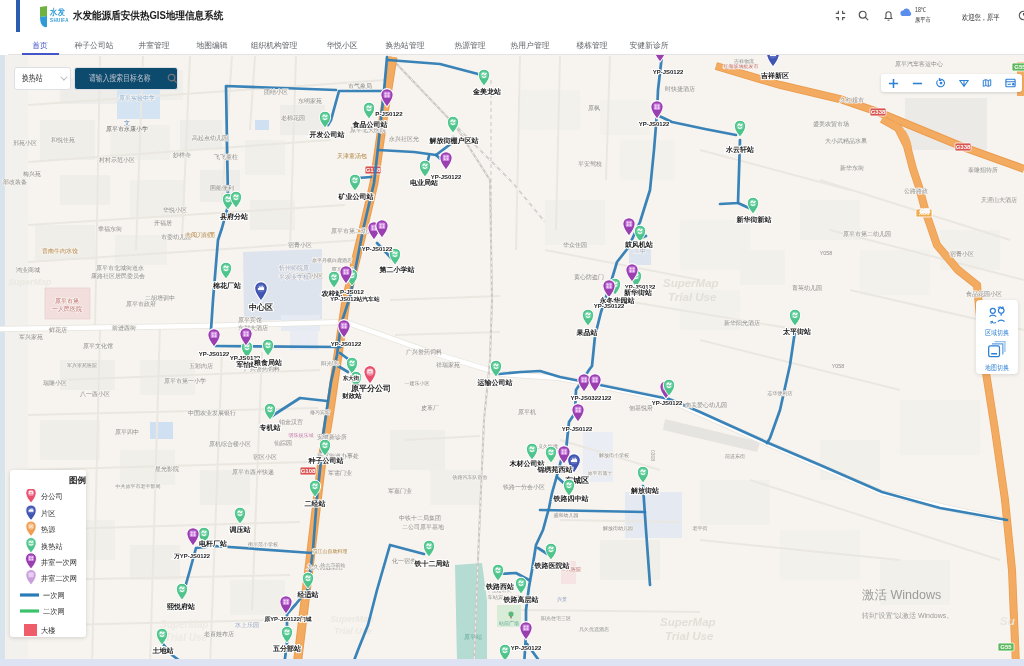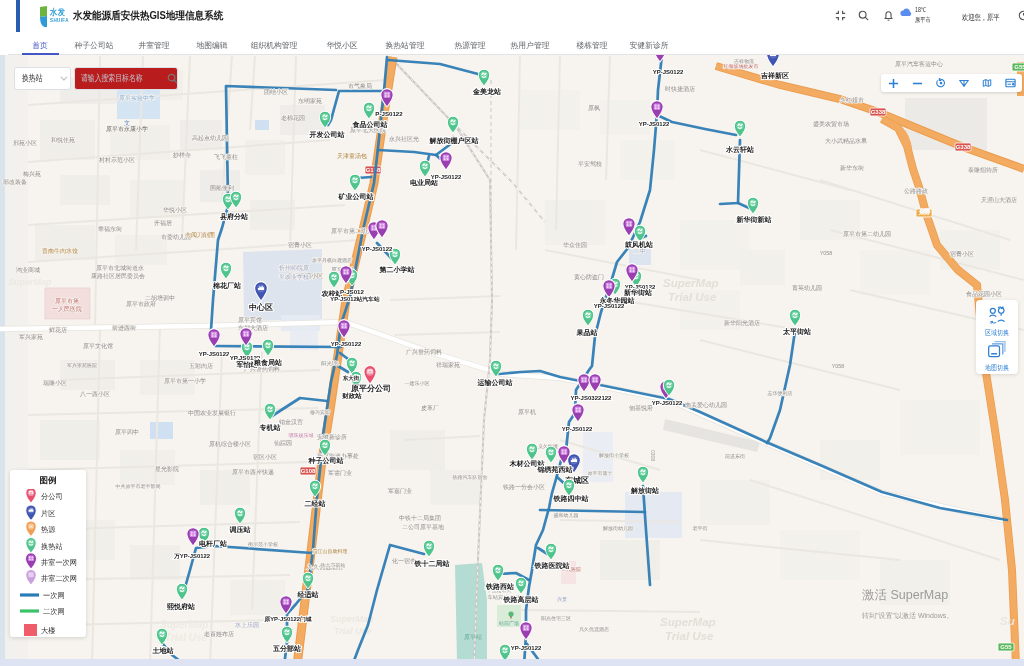--- a/index.html
+++ b/index.html
@@ -14,26 +14,26 @@
 .welcome { position:absolute; left:946px; top:12px; font-size:8px; color:#333; transform:scaleX(0.78); transform-origin:0 0; white-space:nowrap; }
 .weather { position:absolute; left:899px; top:5px; font-size:6.5px; color:#333; line-height:1.6; transform:scaleX(0.8); transform-origin:0 0; }
 #nav { position:absolute; left:0; top:32px; width:1024px; height:23px; background:#fff; border-bottom:1px solid #e3e3e6; z-index:30;margin-left:8px; }
 .nav-item { position:absolute; top:7.5px; font-size:8px; color:#5f6368; transform:scaleX(0.97) translateX(-50%); transform-origin:0 50%; white-space:nowrap; }
 .nav-item.active { color:#4355c8; }
 .nav-under { position:absolute; left:14px; top:21px; width:37px; height:2px; background:#4355c8; }
 #map { position:absolute; left:0; top:55px; width:1024px; height:611px; background:#f7f4ef; overflow:hidden; }
 #searchbar { position:absolute; left:14px; top:12px; z-index:20; }
 .sel { position:absolute; left:0; top:0; width:57px; height:23px; background:#fff; border:1px solid #dcdfe6; border-radius:3px; font-size:9px; color:#333; line-height:21px; padding-left:7px; }
 .sel .chev { position:absolute; right:5px; top:8px; width:5px; height:5px; border-right:1.2px solid #b0b3ba; border-bottom:1.2px solid #b0b3ba; transform:rotate(45deg) translateY(-2px); }
-.inp { position:absolute; left:60px; top:0; width:104px; height:23px; background:#b91c1c; border:1px solid #dcdfe6; border-radius:3px; font-size:9px; color:#bfc3cc; line-height:21px; padding-left:6px; }
+.inp { position:absolute; left:60px; top:0; width:104px; height:23px; background:#0c4a6e; border:1px solid #dcdfe6; border-radius:3px; font-size:9px; color:#bfc3cc; line-height:21px; padding-left:14px; }
 #ctrlbar { position:absolute; left:881px; top:19px; width:141px; height:18px; background:#fff; border-radius:3px; box-shadow:0 1px 3px rgba(0,0,0,.15); z-index:20; display:flex; align-items:center; justify-content:space-around; }
 #rightpanel { position:absolute; left:976px; top:245px; width:42px; height:74px; background:#fff; border-radius:4px; box-shadow:0 1px 4px rgba(0,0,0,.12); z-index:20; text-align:center; }
 .rp-label { font-size:7px; color:#2b7fd4; display:block; line-height:1; transform:scaleX(0.85); }
 #legend { position:absolute; left:10px; top:415px; width:76px; height:167px; background:#fff; border-radius:3px; box-shadow:0 1px 4px rgba(0,0,0,.15); z-index:20; padding:5px 0 0 0; }
-#legend h4 { font-size:8.5px; color:#222; text-align:center; margin-bottom:2px; }
+#legend h4 { font-size:8.5px; color:#222; text-align:right; margin-bottom:2px; }
 #winmark { position:absolute; left:862px; top:530px; color:#9b9b99; z-index:15; }
 #winmark .l1 { display:inline-block; font-size:12.5px; white-space:nowrap; }
 #winmark .l2 { display:inline-block; font-size:7px; margin-top:0; white-space:nowrap; }
 #botstrip { position:absolute; left:0; top:604px; width:1024px; height:7px; background:#dde3f2; }
 </style>
 </head>
 <body>
 <div id="header">
   <div id="leftbar"></div>
   <svg width="10" height="24" style="position:absolute;left:23px;top:6px" viewBox="0 0 10 24">
@@ -627,15 +627,15 @@
         <text x="31" y="43" textLength="14.4" lengthAdjust="spacingAndGlyphs">热源</text>
           <text x="31" y="59.5" textLength="21.6" lengthAdjust="spacingAndGlyphs">换热站</text>
         <text x="31" y="75.5" textLength="36" lengthAdjust="spacingAndGlyphs">井室一次网</text>
           <text x="31" y="91.5" textLength="36" lengthAdjust="spacingAndGlyphs">井室二次网</text>
         <text x="33" y="108.5" textLength="21.6" lengthAdjust="spacingAndGlyphs">一次网</text>
           <text x="33" y="124.5" textLength="21.6" lengthAdjust="spacingAndGlyphs">二次网</text>
         <text x="31" y="143.5" textLength="14.4" lengthAdjust="spacingAndGlyphs">大楼</text>
       </g>
     </svg>
   </div>
-  <div id="winmark"><span class="l1">激活 SuperMap</span><br><span class="l2" style="display:inline-block">转到"设置"以激活 Windows。</span></div>
+  <div id="winmark"><span class="l1">激活 Windows</span><br><span class="l2" style="display:inline-block">转到"设置"以激活 Windows。</span></div>
   <div id="botstrip"></div>
 </div>
 
 </body></html>

